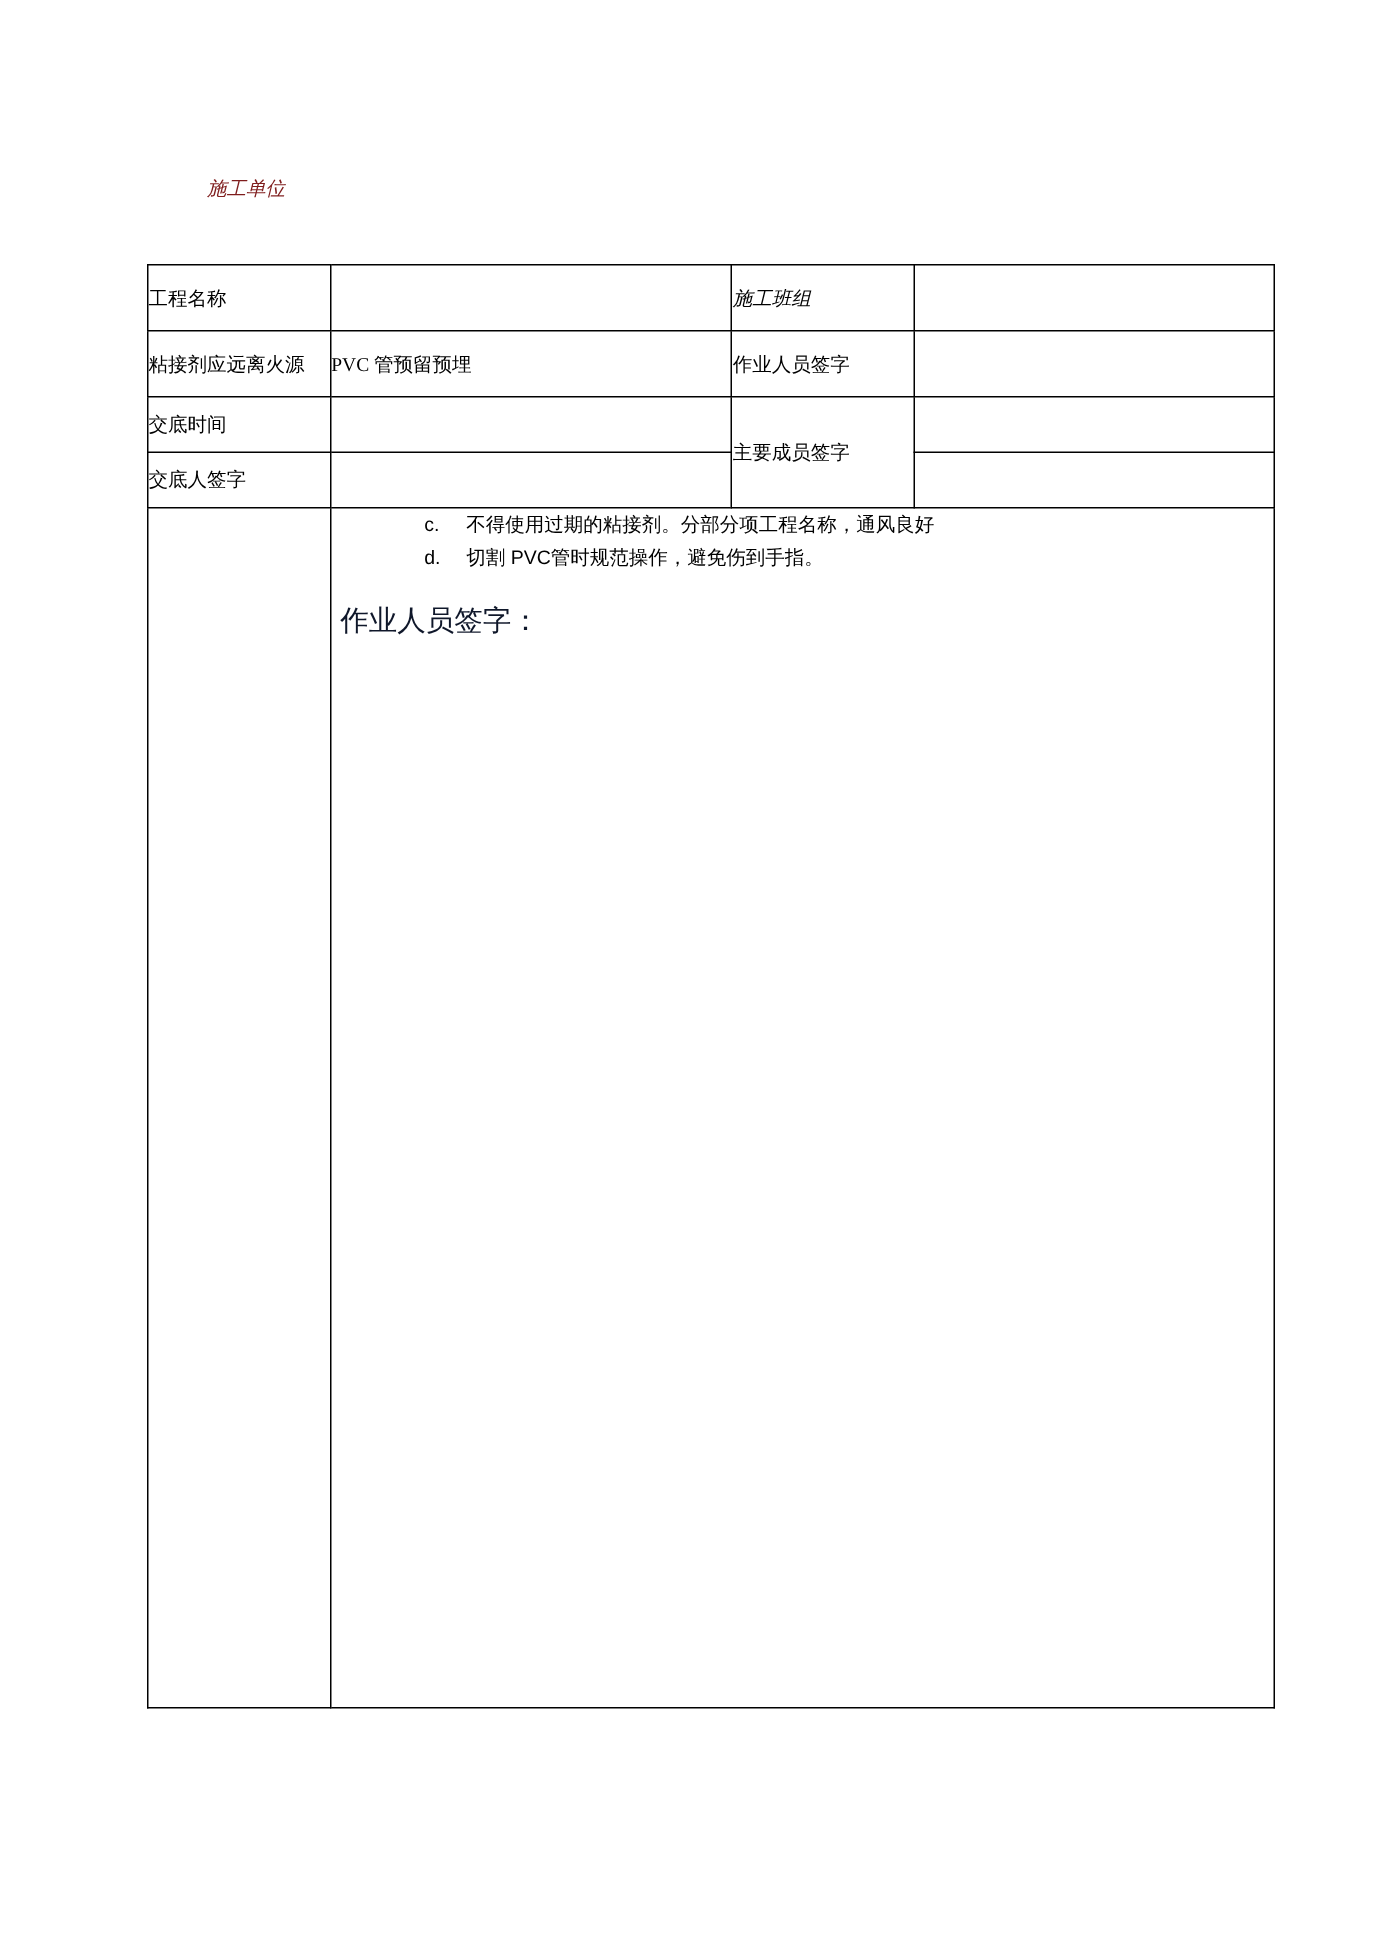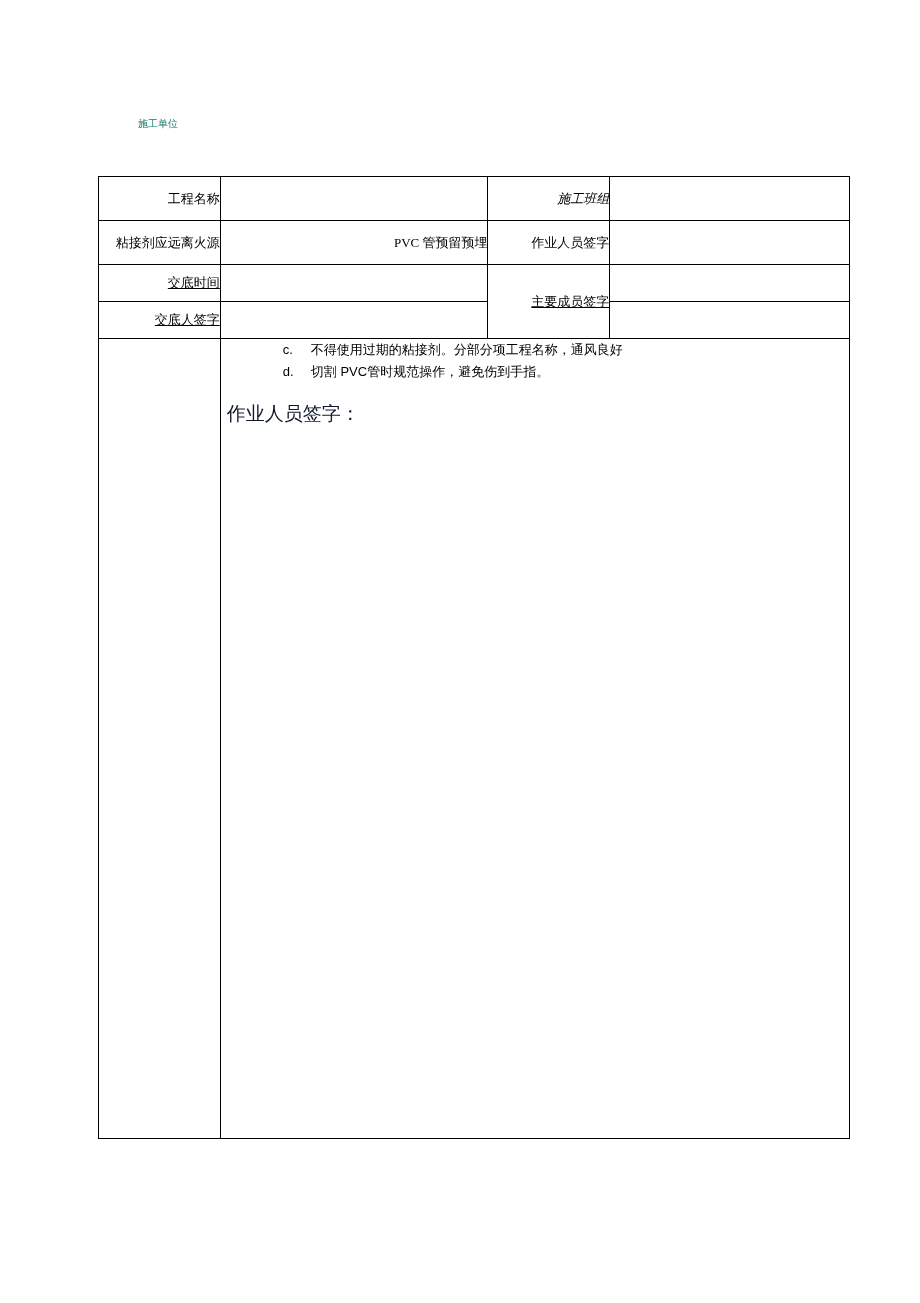--- a/index.html
+++ b/index.html
@@ -11,45 +11,45 @@
       background: #ffffff;
       font-family: "SimSun", "宋体", serif;
       width: 920px;
       height: 1303px;
       position: relative;
     }
     .header-label {
       position: absolute;
       top: 117px;
       left: 138px;
-      font-size: 10px;
-      color: #0f766e;
+      font-size: 13px;
+      color: #7f1d1d;
+      font-style: italic;
     }
     .main-table {
       position: absolute;
       top: 176px;
       left: 98px;
       width: 752px;
       border-collapse: collapse;
       border: 1.5px solid #000;
     }
     .main-table td {
       border: 1px solid #000;
       font-size: 13px;
       color: #000;
-      text-align: right;
+      text-align: left;
       vertical-align: middle;
       padding: 0;
     }
     .row-h {
       height: 44px;
     }
     .row-h2 {
       height: 37px;
-      text-decoration: underline;
     }
     .col1 {
       width: 122px;
     }
     .col2 {
       width: 268px;
     }
     .col3 {
       width: 122px;
       font-style: italic;

